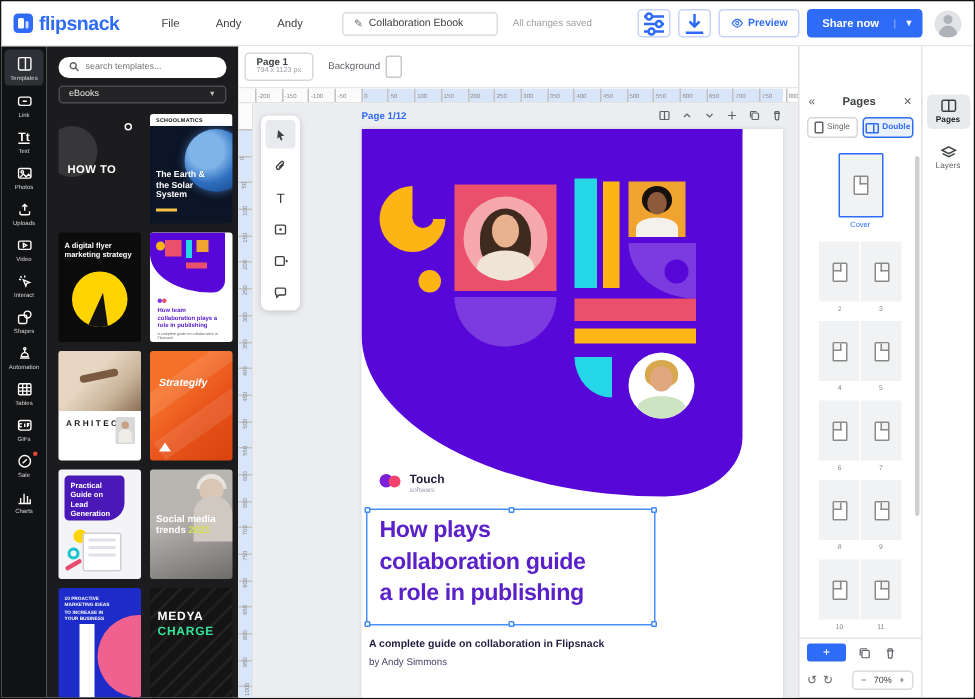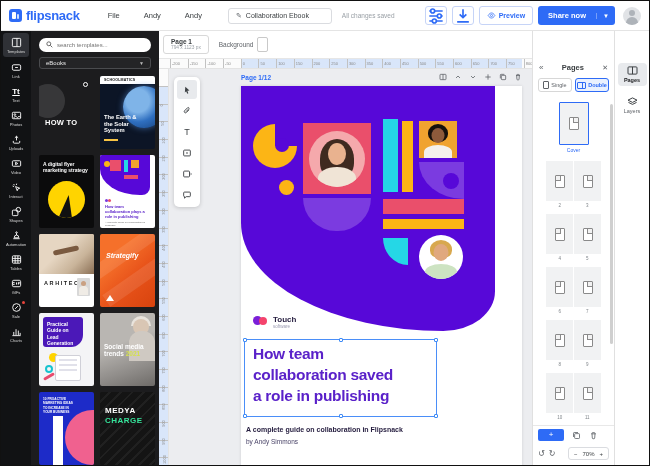--- a/index.html
+++ b/index.html
@@ -45,21 +45,21 @@
   .tpanel { width:128px; background:#1c1c1e; flex:0 0 auto; overflow:hidden; display:flex; flex-direction:column; }
   .search-box { margin:7px 8px 5px; height:17px; background:#fff; border-radius:9px; display:flex; align-items:center; gap:4px; padding:0 7px; }
   .search-box svg { width:7px; height:7px; stroke:#666; fill:none; stroke-width:1.4; flex:0 0 auto; }
   .search-box input { border:none; outline:none; font-size:6px; color:#444; width:100%; background:transparent; font-family:inherit; }
   .cat-select { margin:0 8px 7px; height:15px; border:1px solid #4a4b4e; border-radius:3px; background:#242426; color:#e8e8e8; font-size:6px; display:flex; align-items:center; justify-content:space-between; padding:0 6px; }
   .cat-caret { font-size:5px; color:#bbb; }
   .tgrid { display:grid; grid-template-columns:55px 55px; gap:6px; padding:0 0 0 8px; }
   .tile { width:55px; height:73px; border-radius:2px; overflow:hidden; position:relative; }
 
   .t1 { background:radial-gradient(circle at 75% 20%, #f879b4 0 18px, transparent 18px), radial-gradient(circle at 15% 65%, #f succeeding, transparent 0), linear-gradient(160deg,#f05a9d,#ee4f93); }
-  .t1 .big { position:absolute; left:6px; top:42px; color:#fff; font-size:7.5px; font-weight:800; letter-spacing:.3px; }
+  .t1 .big { position:absolute; left:6px; top:32px; color:#fff; font-size:7.5px; font-weight:800; letter-spacing:.3px; }
   .t1 .branddot { position:absolute; right:6px; top:6px; width:5px; height:5px; border:1px solid #fff; border-radius:50%; }
   .t1 .circ { position:absolute; width:34px; height:34px; border-radius:50%; background:rgba(255,255,255,.12); left:-8px; top:8px; }
 
   .t2 { background:#0c1526; }
   .t2 .band { position:absolute; top:0; left:0; right:0; height:8px; background:#fff; color:#111; font-size:3.6px; font-weight:800; display:flex; align-items:center; padding-left:4px; letter-spacing:.2px; }
   .t2 .earth { position:absolute; right:-10px; top:10px; width:42px; height:42px; border-radius:50%; background:radial-gradient(circle at 35% 35%, #7fb4e8 0 30%, #2f6fc0 55%, #123a72 100%); box-shadow:0 0 6px rgba(90,150,230,.6); }
   .t2 .ttl { position:absolute; left:4px; top:38px; color:#fff; font-size:5.8px; font-weight:800; line-height:1.15; width:38px; }
   .t2 .rule { position:absolute; left:4px; bottom:8px; width:14px; height:2px; background:#f6c344; }
 
   .t3 { background:#0b0b0c; }
@@ -643,22 +643,22 @@
               <span class="touch-sub">software</span>
             </div>
 
             <div class="heading-box">
               <span class="handle h-tl"></span>
               <span class="handle h-tm"></span>
               <span class="handle h-tr"></span>
               <span class="handle h-bl"></span>
               <span class="handle h-bm"></span>
               <span class="handle h-br"></span>
-              <div class="hl-line">How team</div>
-              <div class="hl-line">collaboration saved</div>
+              <div class="hl-line">How plays</div>
+              <div class="hl-line">collaboration guide</div>
               <div class="hl-line">a role in publishing</div>
             </div>
 
             <div class="sub1">A complete guide on collaboration in Flipsnack</div>
             <div class="sub2">by Andy Simmons</div>
           </div>
         </div>
       </div>
     </section>
 

